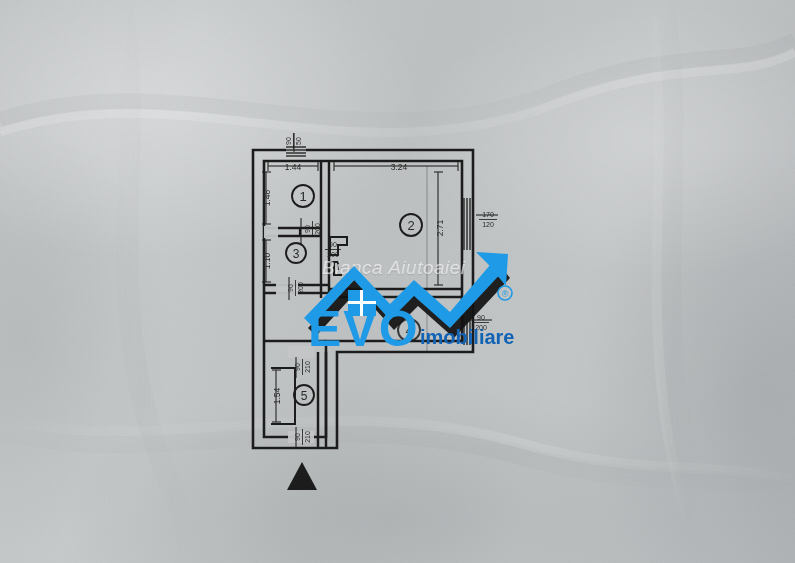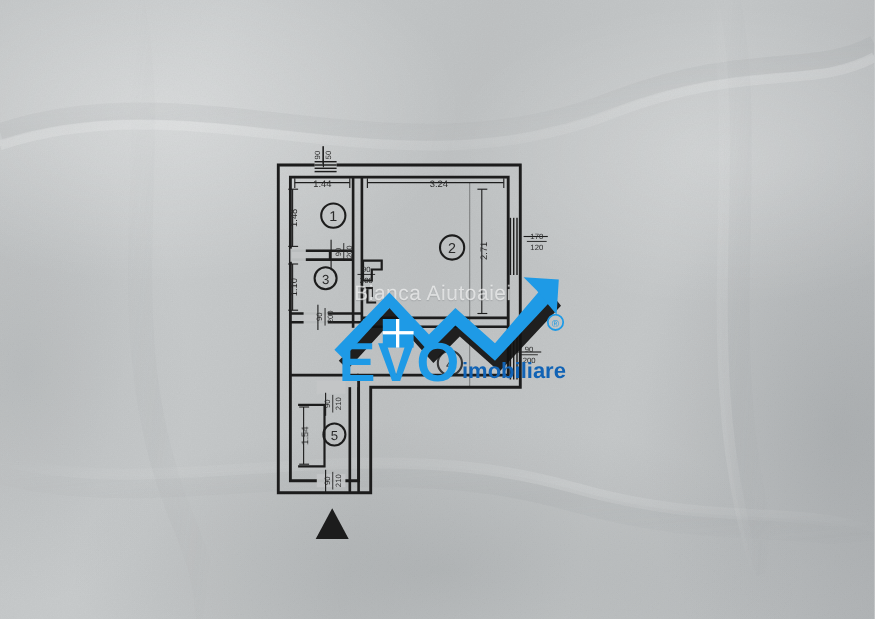--- a/index.html
+++ b/index.html
@@ -29,20 +29,21 @@
   #logo{position:absolute;left:300px;top:250px;width:215px;height:100px;}
 
   
   #wm{
     position:absolute;left:322px;top:257px;width:200px;
     font-family:"Liberation Sans", sans-serif;
     font-size:19px;letter-spacing:.5px;white-space:nowrap;
     color:rgba(255,255,255,.62);
     text-shadow:0 1px 1px rgba(120,124,126,.35);
     pointer-events:none;
+    font-style:italic;
   }
   .lbl{font-family:"Liberation Sans", sans-serif;fill:#2a2a2a;}
 </style>
 </head>
 <body>
 
 <div id="paper"></div>
 
 <svg id="creases" viewBox="0 0 795 563" preserveAspectRatio="none">
   <defs>

